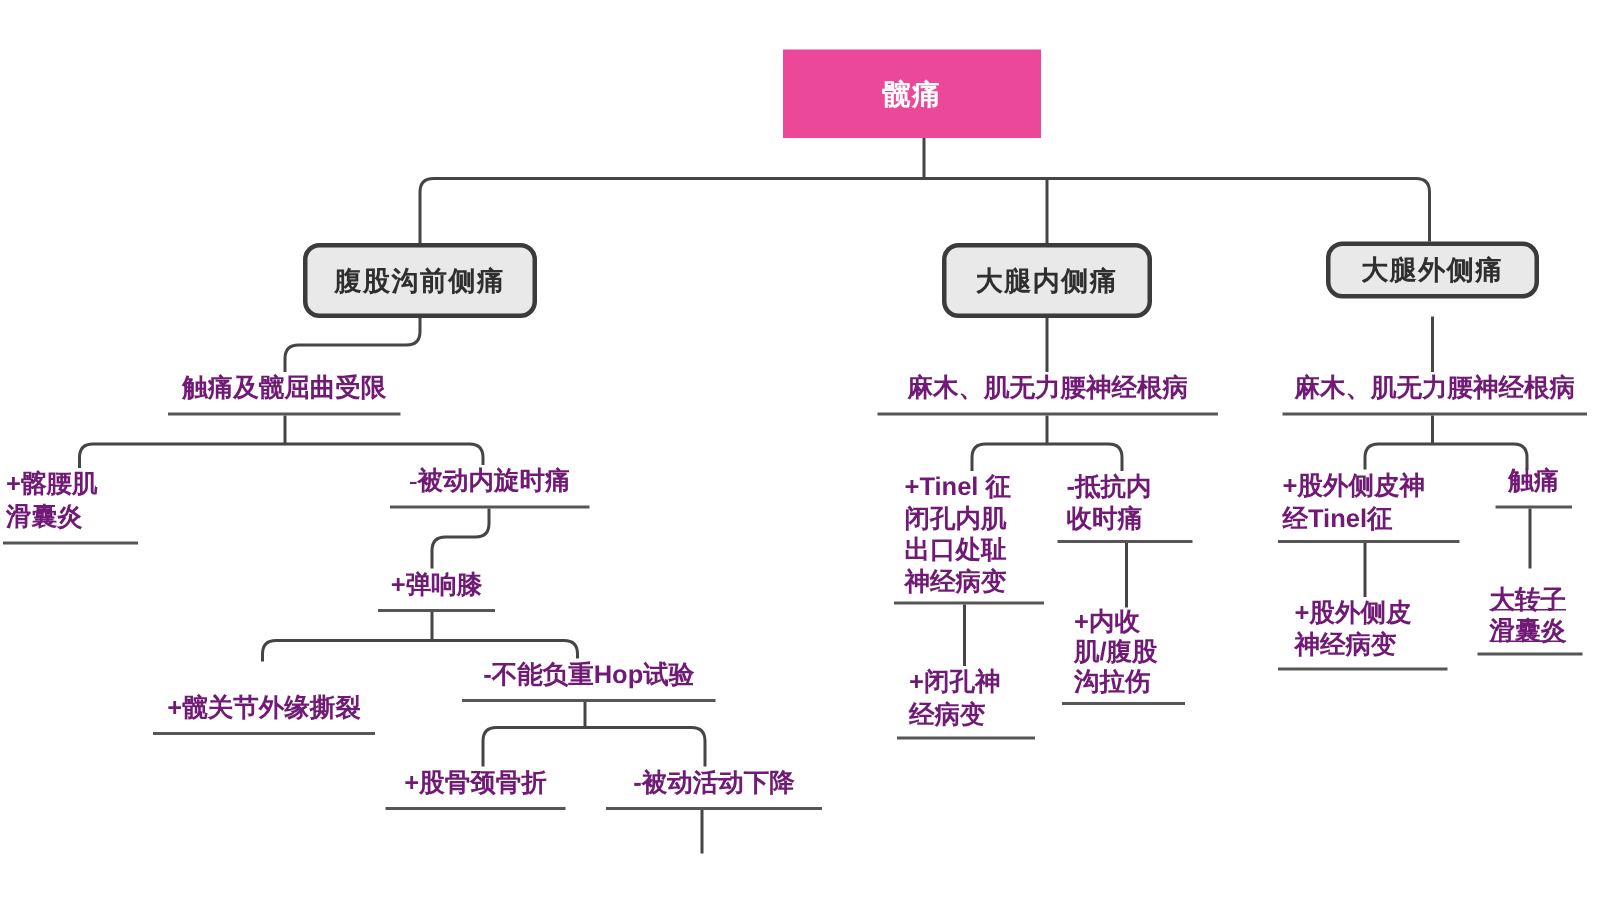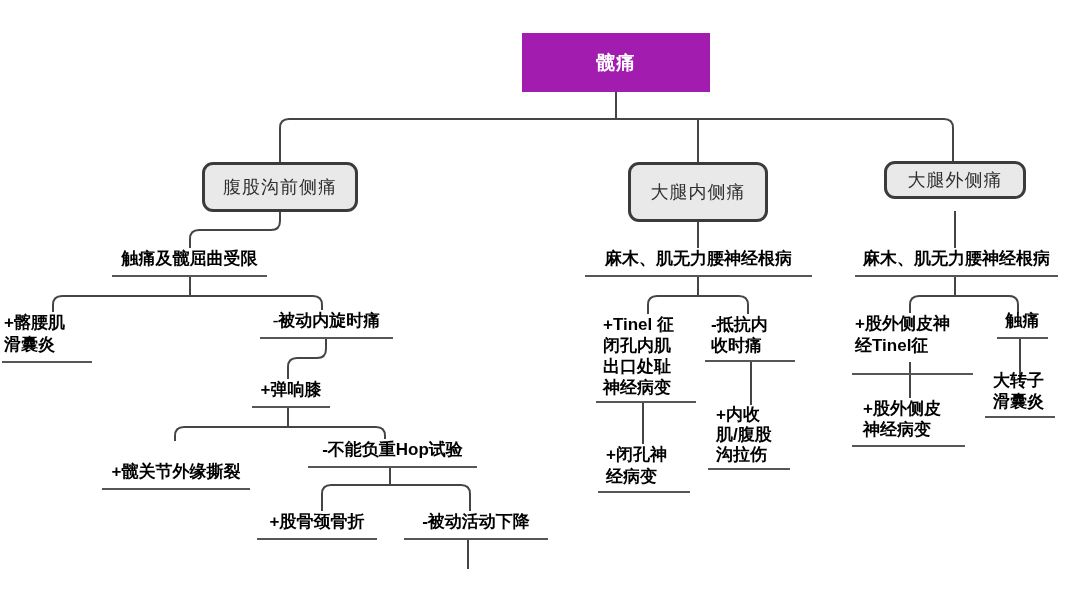--- a/index.html
+++ b/index.html
@@ -3,31 +3,31 @@
 <meta charset="utf-8">
 <style>
   html,body{margin:0;padding:0;background:#ffffff;}
   .canvas{
     position:relative;width:1080px;height:607px;background:#ffffff;overflow:hidden;
     font-family:"Liberation Sans","DejaVu Sans",sans-serif;
   }
   .wires{position:absolute;left:0;top:0;width:1080px;height:607px;}
   .wires path{stroke:#454545;stroke-width:2;fill:none;}
   .rootbox{
-    position:absolute;left:522px;top:33px;width:188px;height:59px;
-    background:#a21caf;color:#ffffff;font-size:19px;font-weight:bold;
+    position:absolute;left:522px;top:33px;width:172px;height:59px;
+    background:#ec4899;color:#ffffff;font-size:19px;font-weight:bold;
     display:flex;align-items:center;justify-content:center;letter-spacing:1px;
   }
   .l1box{
     position:absolute;height:45px;background:#e9e9e9;border:3px solid #3b3b3b;border-radius:11px;
-    color:#2f2f2f;font-size:18px;font-weight:normal;
+    color:#2f2f2f;font-size:18px;font-weight:bold;
     display:flex;align-items:center;justify-content:center;box-sizing:border-box;letter-spacing:1px;
   }
   .node{
-    position:absolute;color:#000000;font-size:17px;font-weight:bold;line-height:22px;
+    position:absolute;color:#701a75;font-size:17px;font-weight:bold;line-height:22px;
     border-bottom:2px solid #565656;padding-bottom:5px;box-sizing:border-box;white-space:nowrap;
   }
   .c{text-align:center;}
   .l{text-align:left;}
   .node .ln{display:block;}
 </style>
 </head>
 <body>
 
 <div class="canvas">
@@ -53,21 +53,21 @@
     <path d="M955 211 V248"></path>
     <path d="M955 277 V296"></path>
     <path d="M910 313 V305 Q910 296 919 296 H1009 Q1018 296 1018 305 V313"></path>
     <path d="M910 362 V398"></path>
     <path d="M1020 339 V379"></path>
   </svg>
 
   <div class="rootbox">髋痛</div>
 
   <div class="l1box" style="left:202px;top:162px;width:156px;height:50px;">腹股沟前侧痛</div>
-  <div class="l1box" style="left:628px;top:162px;width:140px;height:60px;">大腿内侧痛</div>
+  <div class="l1box" style="left:628px;top:162px;width:140px;height:50px;">大腿内侧痛</div>
   <div class="l1box" style="left:884px;top:161px;width:142px;height:38px;">大腿外侧痛</div>
 
   <div class="node c" style="left:112px;top:248px;width:155px;">触痛及髋屈曲受限</div>
 
   <div class="node l" style="left:2px;top:312px;width:90px;padding-left:2px;">
     <span class="ln">+髂腰肌</span>
     <span class="ln">滑囊炎</span>
   </div>
 
   <div class="node c" style="left:260px;top:310px;width:133px;font-family:Liberation Serif, serif;">-被动内旋时痛</div>
@@ -103,30 +103,30 @@
   </div>
 
   <div class="node l" style="left:708px;top:405px;width:82px;padding-left:8px;line-height:20px;padding-bottom:3px;">
     <span class="ln">+内收</span>
     <span class="ln">肌/腹股</span>
     <span class="ln">沟拉伤</span>
   </div>
 
   <div class="node c" style="left:855px;top:248px;width:203px;">麻木、肌无力腰神经根病</div>
 
-  <div class="node l" style="left:852px;top:313px;width:121px;padding-left:3px;padding-bottom:16px;">
+  <div class="node l" style="left:852px;top:313px;width:121px;padding-left:3px;padding-bottom:3px;">
     <span class="ln">+股外侧皮神</span>
     <span class="ln">经Tinel征</span>
   </div>
 
   <div class="node l" style="left:852px;top:398px;width:113px;padding-left:11px;line-height:21px;">
     <span class="ln">+股外侧皮</span>
     <span class="ln">神经病变</span>
   </div>
 
   <div class="node c" style="left:997px;top:310px;width:51px;">触痛</div>
 
-  <div class="node l" style="left:985px;top:370px;width:70px;padding-left:8px;line-height:21px;padding-bottom:4px;">
+  <div class="node l" style="left:985px;top:389px;width:70px;padding-left:8px;line-height:21px;padding-bottom:4px;text-decoration:underline;">
     <span class="ln">大转子</span>
     <span class="ln">滑囊炎</span>
   </div>
 
 </div>
 
 </body></html>

